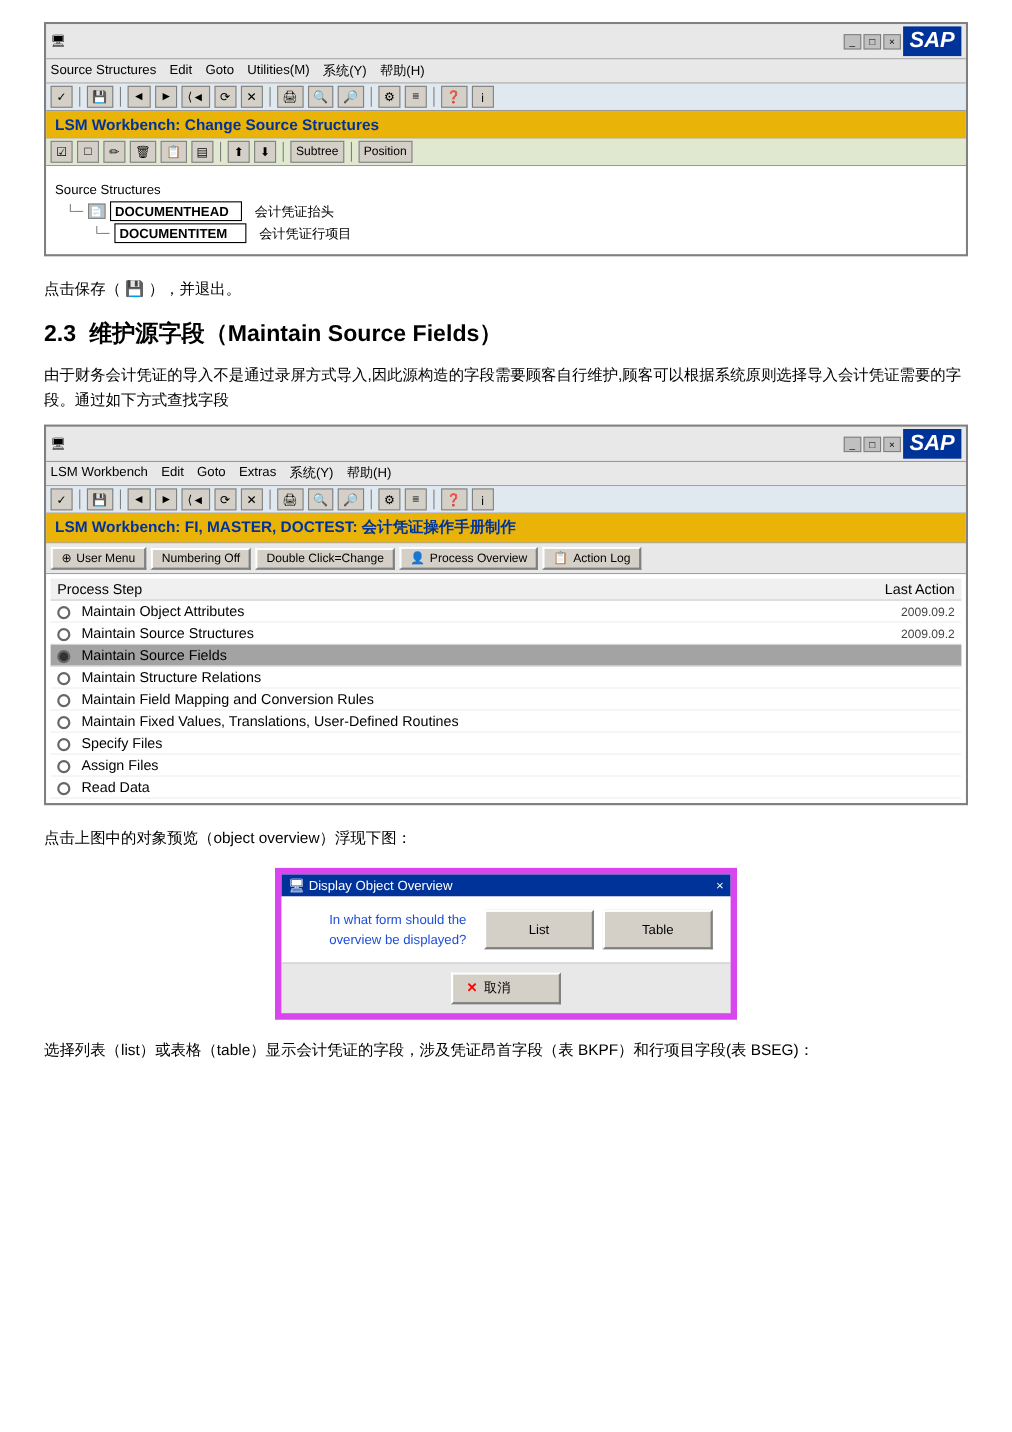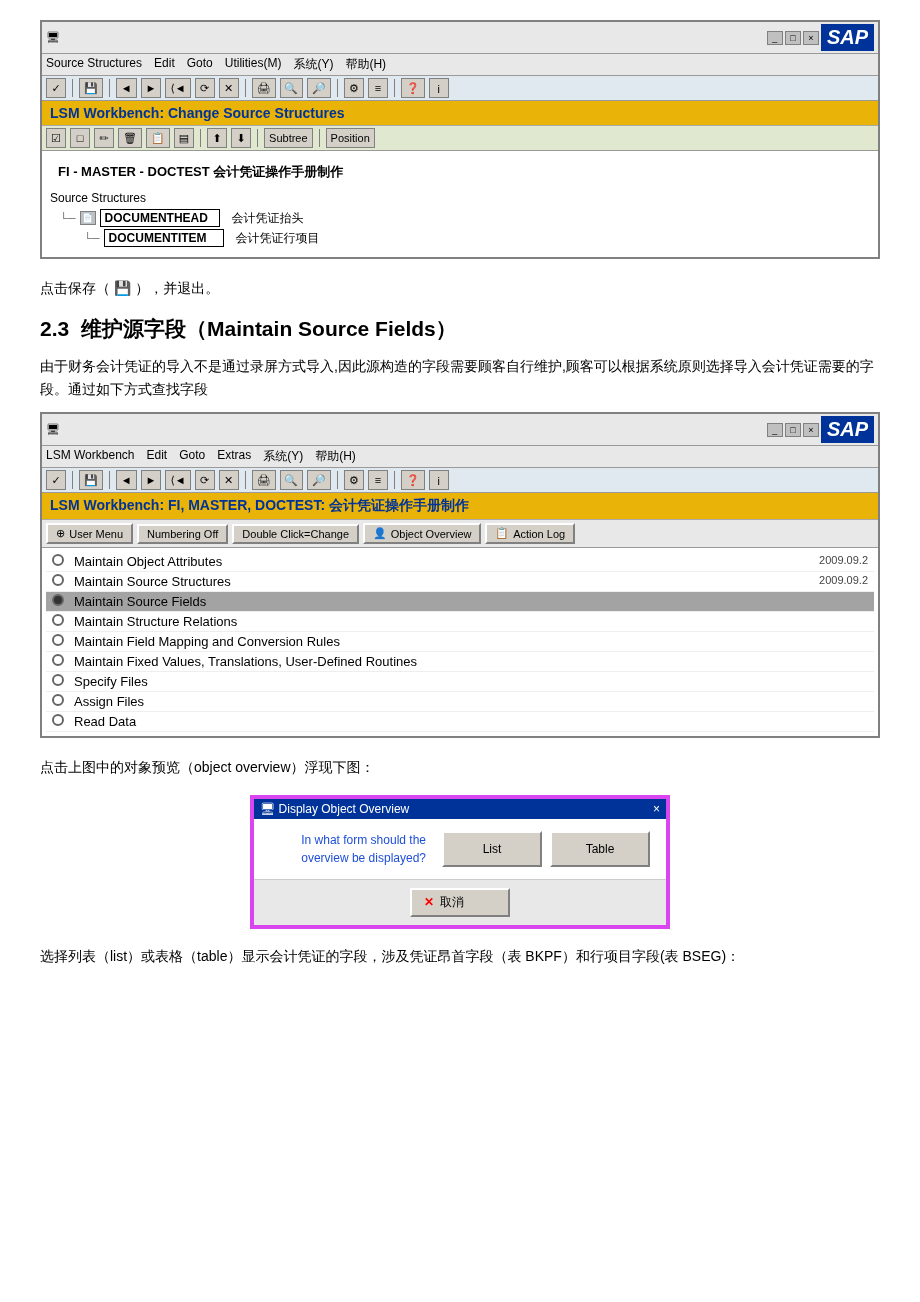--- a/index.html
+++ b/index.html
@@ -191,21 +191,21 @@
       vertical-align: middle;
       margin-right: 4px;
     }
 
     .radio-circle.filled {
       background: #333;
     }
 
     
     .dialog-box {
-      border: 4px solid #d946ef;
+      border: 6px solid #d946ef;
       background: #e8e8e8;
       width: 420px;
       margin: 16px auto;
       font-size: 12px;
     }
 
     .dialog-title {
       background: #003399;
       color: #fff;
       padding: 3px 6px;
@@ -296,21 +296,21 @@
     .process-header {
       display: flex;
       justify-content: space-between;
       border-bottom: 1px solid #ccc;
       padding: 2px 6px;
       background: #f0f0f0;
     }
 
     .step-row {
       display: flex;
-      align-items: flex-start;
+      align-items: flex-end;
       padding: 2px 6px;
       border-bottom: 1px solid #eee;
       gap: 6px;
     }
 
     .last-action-col {
       min-width: 80px;
       text-align: right;
       font-size: 11px;
       color: #444;
@@ -375,21 +375,20 @@
     <span class="tb-separator"></span>
     <span class="tb-btn">⬆</span>
     <span class="tb-btn">⬇</span>
     <span class="tb-separator"></span>
     <span class="tb-btn">Subtree</span>
     <span class="tb-separator"></span>
     <span class="tb-btn">Position</span>
   </div>
 
   <div class="sap-content">
-    <div class="fi-text">FI - MASTER - DOCTEST 会计凭证操作手册制作</div>
 
     <div class="source-structures-label">Source Structures</div>
 
     <div class="tree-container">
 
       <div class="tree-item">
         <span style="color:#666; font-size:11px;">└─</span>
         <span class="tree-node-icon">📄</span>
         <span class="tree-node-box">DOCUMENTHEAD</span>
         <span class="tree-node-desc">会计凭证抬头</span>
@@ -469,29 +468,33 @@
       <span>User Menu</span>
     </span>
     <span class="tab-btn">
       <span>Numbering Off</span>
     </span>
     <span class="tab-btn">
       <span>Double Click=Change</span>
     </span>
     <span class="tab-btn">
       <span>👤</span>
-      <span>Object Overview</span>
+      <span>Process Overview</span>
     </span>
     <span class="tab-btn">
       <span>📋</span>
       <span>Action Log</span>
     </span>
   </div>
 
   <div class="content-area">
+    <div class="process-header">
+      <span>Process Step</span>
+      <span>Last Action</span>
+    </div>
 
     <div class="step-row">
       <span class="radio-circle"></span>
       <span>Maintain Object Attributes</span>
       <span style="flex:1"></span>
       <span class="last-action-col">2009.09.2</span>
     </div>
     <div class="step-row">
       <span class="radio-circle"></span>
       <span>Maintain Source Structures</span>

